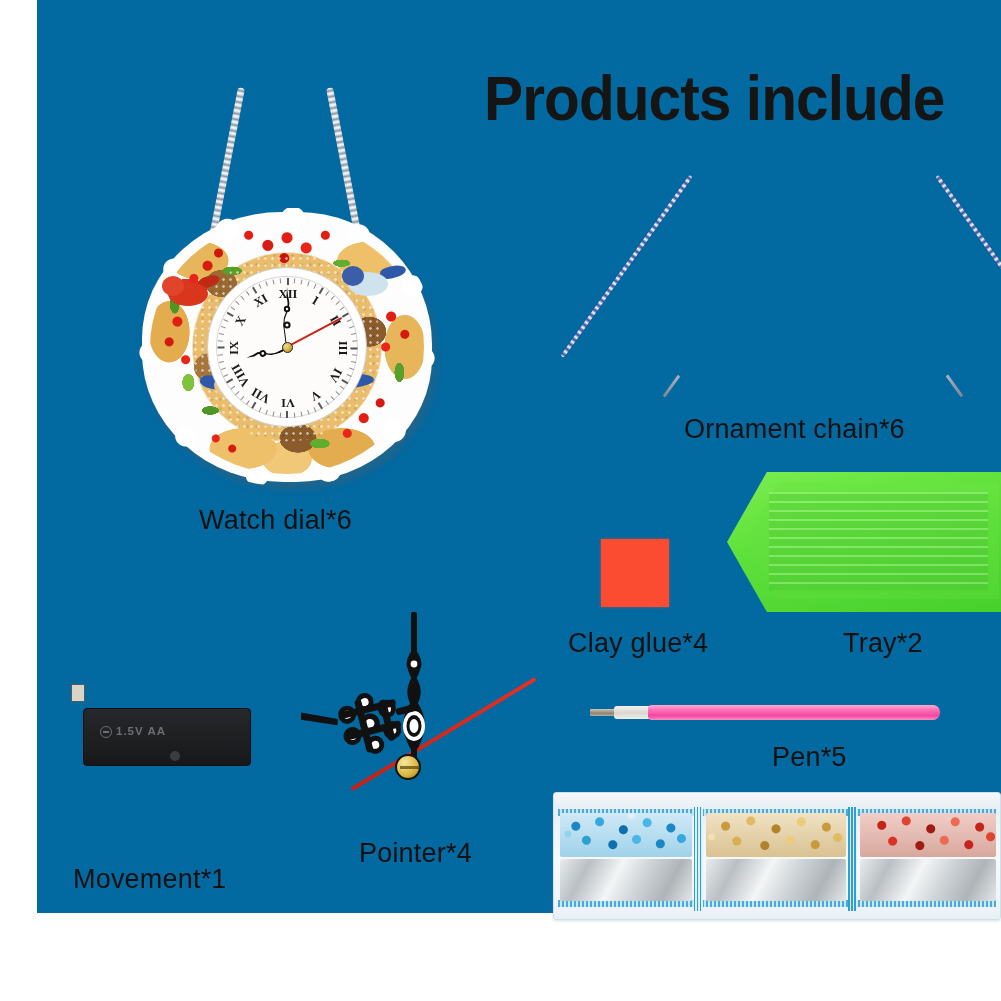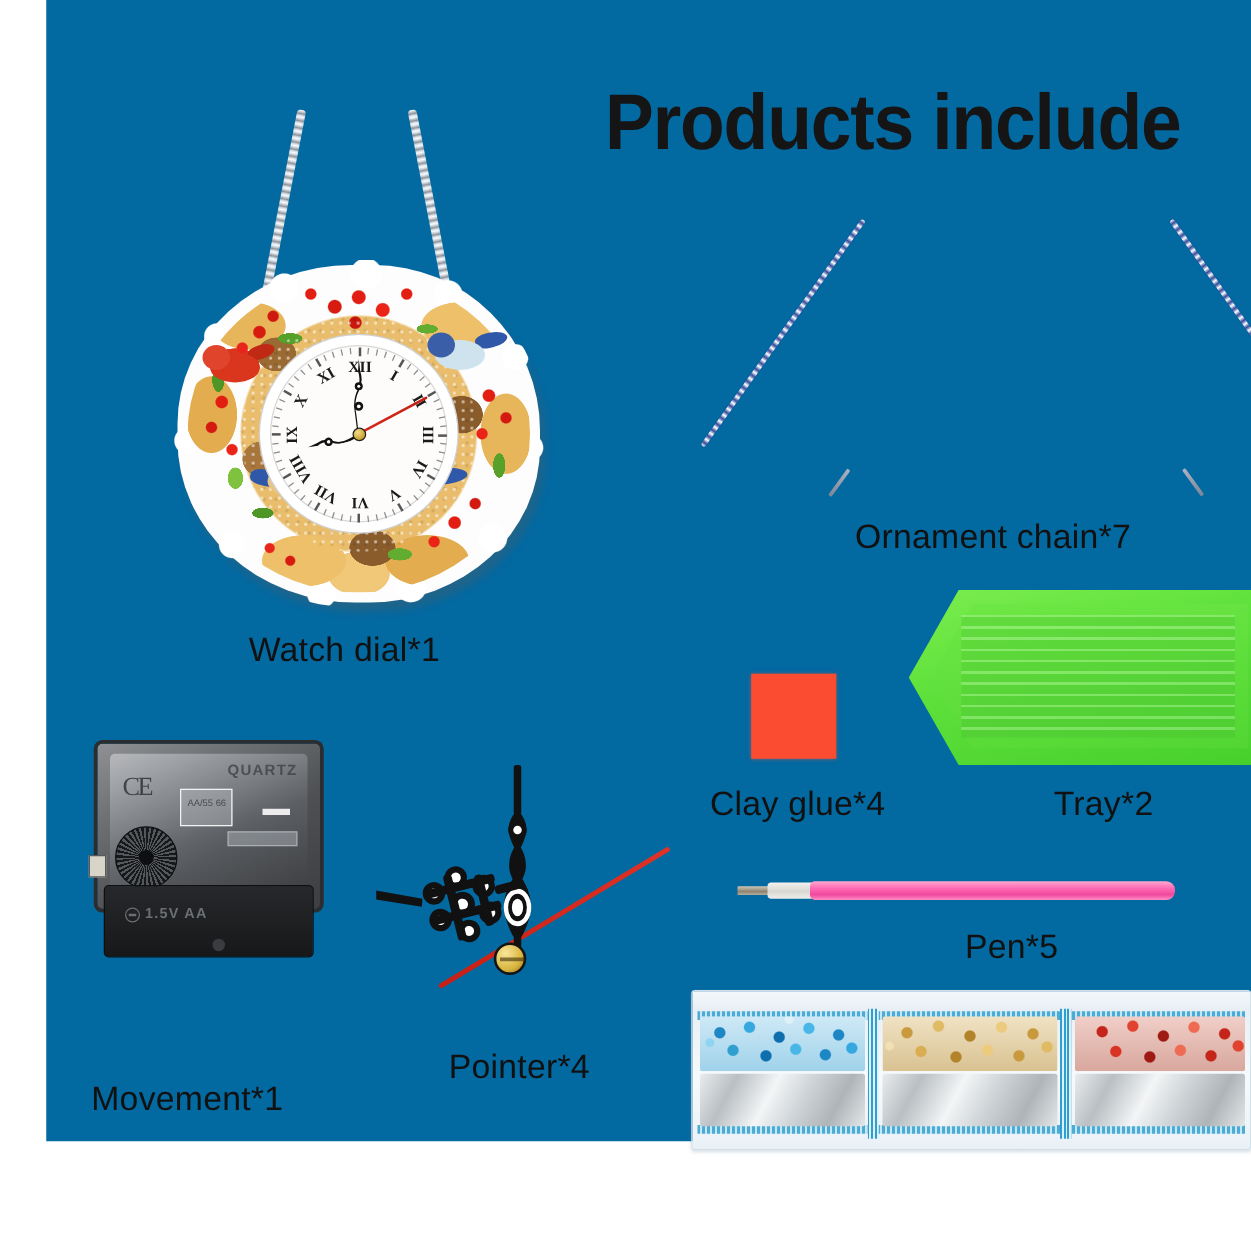--- a/index.html
+++ b/index.html
@@ -517,43 +517,31 @@
             <circle cx="4" cy="22" r="1.2" fill="#fff"></circle>
             <circle cx="4" cy="38" r="3.6" fill="#111"></circle>
             <circle cx="4" cy="38" r="1.5" fill="#fff"></circle>
           </svg>
         </div>
         <div class="hand" id="secHand" style="transform: rotate(62deg);"></div>
         <div id="hub"></div>
       </div>
     </div>
   </div>
-  <div class="lbl" style="left:162px; top:505px;">Watch dial*1</div>
+  <div class="lbl" style="left:162px; top:505px;">Watch dial*6</div>
 
   <div id="ornchain">
     <div class="ochain" id="ochainL"></div>
     <div class="ochain" id="ochainR"></div>
     <div class="chaintip" id="tipL"></div>
     <div class="chaintip" id="tipR"></div>
   </div>
-  <div class="lbl" style="left:647px; top:414px;">Ornament chain*7</div>
+  <div class="lbl" style="left:647px; top:414px;">Ornament chain*6</div>
 
   <div id="movement">
-    <div id="mv-body">
-      <div id="mv-inner">
-        <div id="mv-ce">CE</div>
-        <div id="mv-quartz">QUARTZ</div>
-        <div id="mv-sticker">
-          <span>AA/55 66</span>
-        </div>
-        <div id="mv-wheel"></div>
-        <div id="mv-slot"></div>
-        <div id="mv-bar"></div>
-      </div>
-    </div>
     <div id="mv-tab"></div>
     <div id="mv-batt">
       <div id="mv-batt-sign"></div>
       <div id="mv-batt-txt">1.5V AA</div>
       <div id="mv-dot"></div>
     </div>
   </div>
   <div class="lbl" style="left:36px; top:864px;">Movement*1</div>
 
   <div id="pointer">

